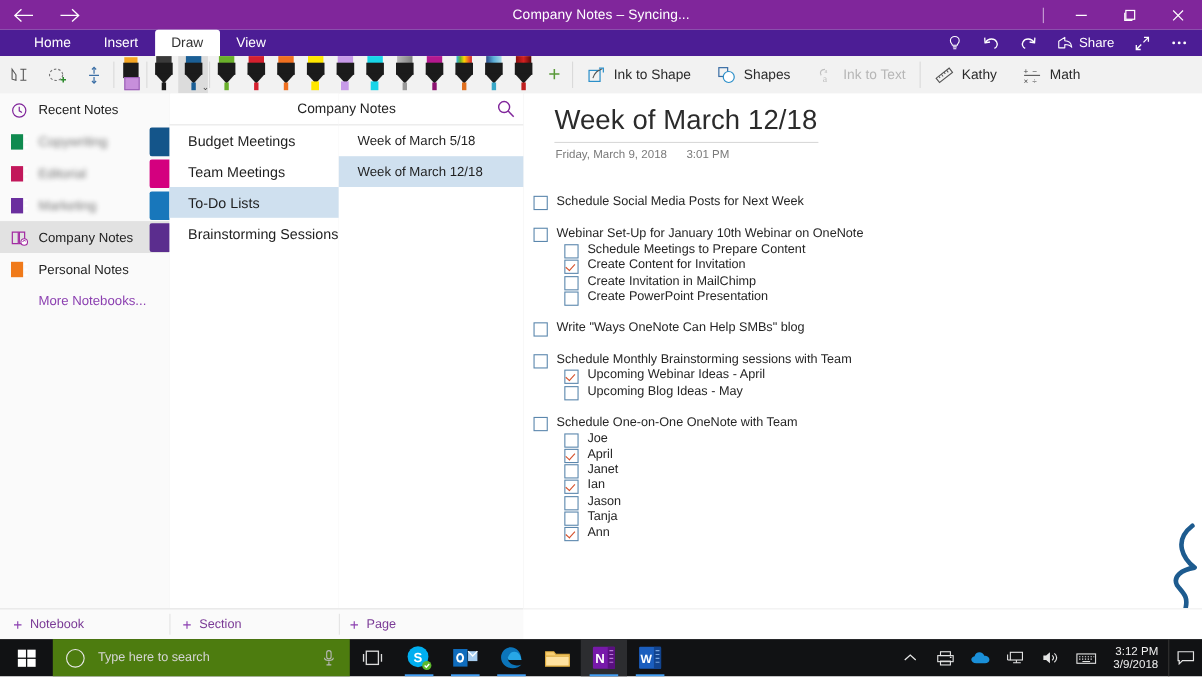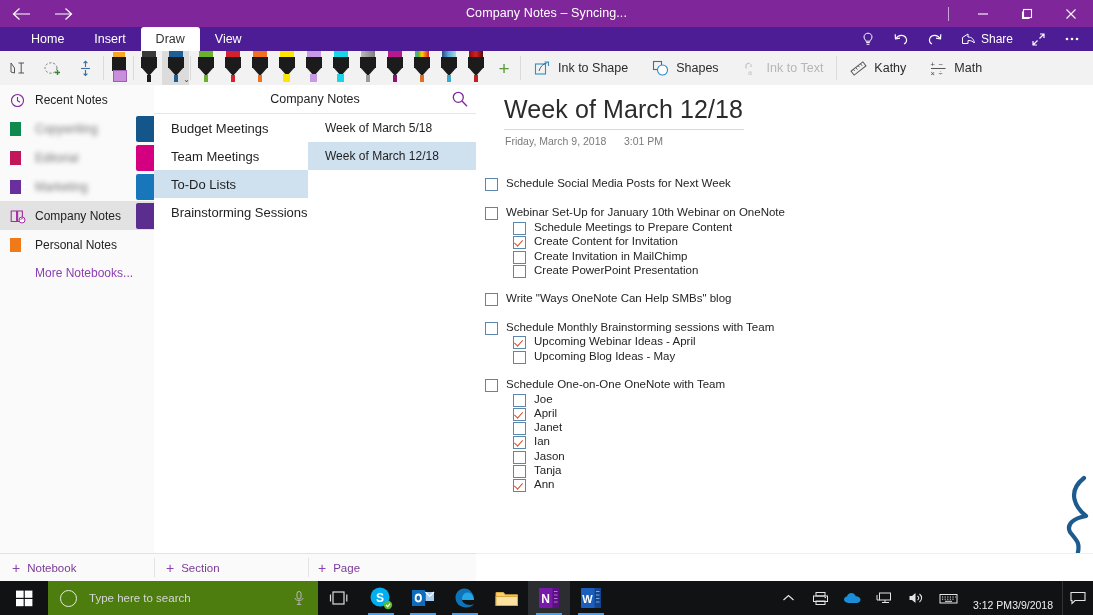--- a/index.html
+++ b/index.html
@@ -145,21 +145,21 @@
   .tb-search .ph{margin-left:12px;font-size:11.5px;color:#d6d6d6;}
   .tb-search .mic{position:absolute;right:12px;top:9px;}
   .tb-apps{position:absolute;left:318px;top:0;height:34px;display:flex;align-items:center;}
   .tbapp{width:42px;height:34px;display:flex;align-items:center;justify-content:center;
     position:relative;}
   .tbapp.open::after{content:"";position:absolute;bottom:0;left:8px;width:26px;height:2px;
     background:#43a0f5;}
   .tbapp.active{background:#2c2d30;}
   .tray{position:absolute;right:0;top:0;height:34px;display:flex;align-items:center;}
   .trayitem{width:32px;height:34px;display:flex;align-items:center;justify-content:center;}
-  .trayclock{display:flex;flex-direction:row;justify-content:center;align-items:flex-end;
+  .trayclock{display:flex;flex-direction:column;justify-content:center;align-items:flex-end;
     height:26px;padding:0 9px;color:#f0f0f0;font-size:10.5px;line-height:12px;}
   .trayaction{width:30px;height:34px;display:flex;align-items:center;justify-content:center;
     border-left:1px solid #333;}
 </style>
 </head>
 <body>
 
 <div class="titlebar">
   <div class="tb-title">Company Notes – Syncing...</div>
   <div class="tb-nav">

